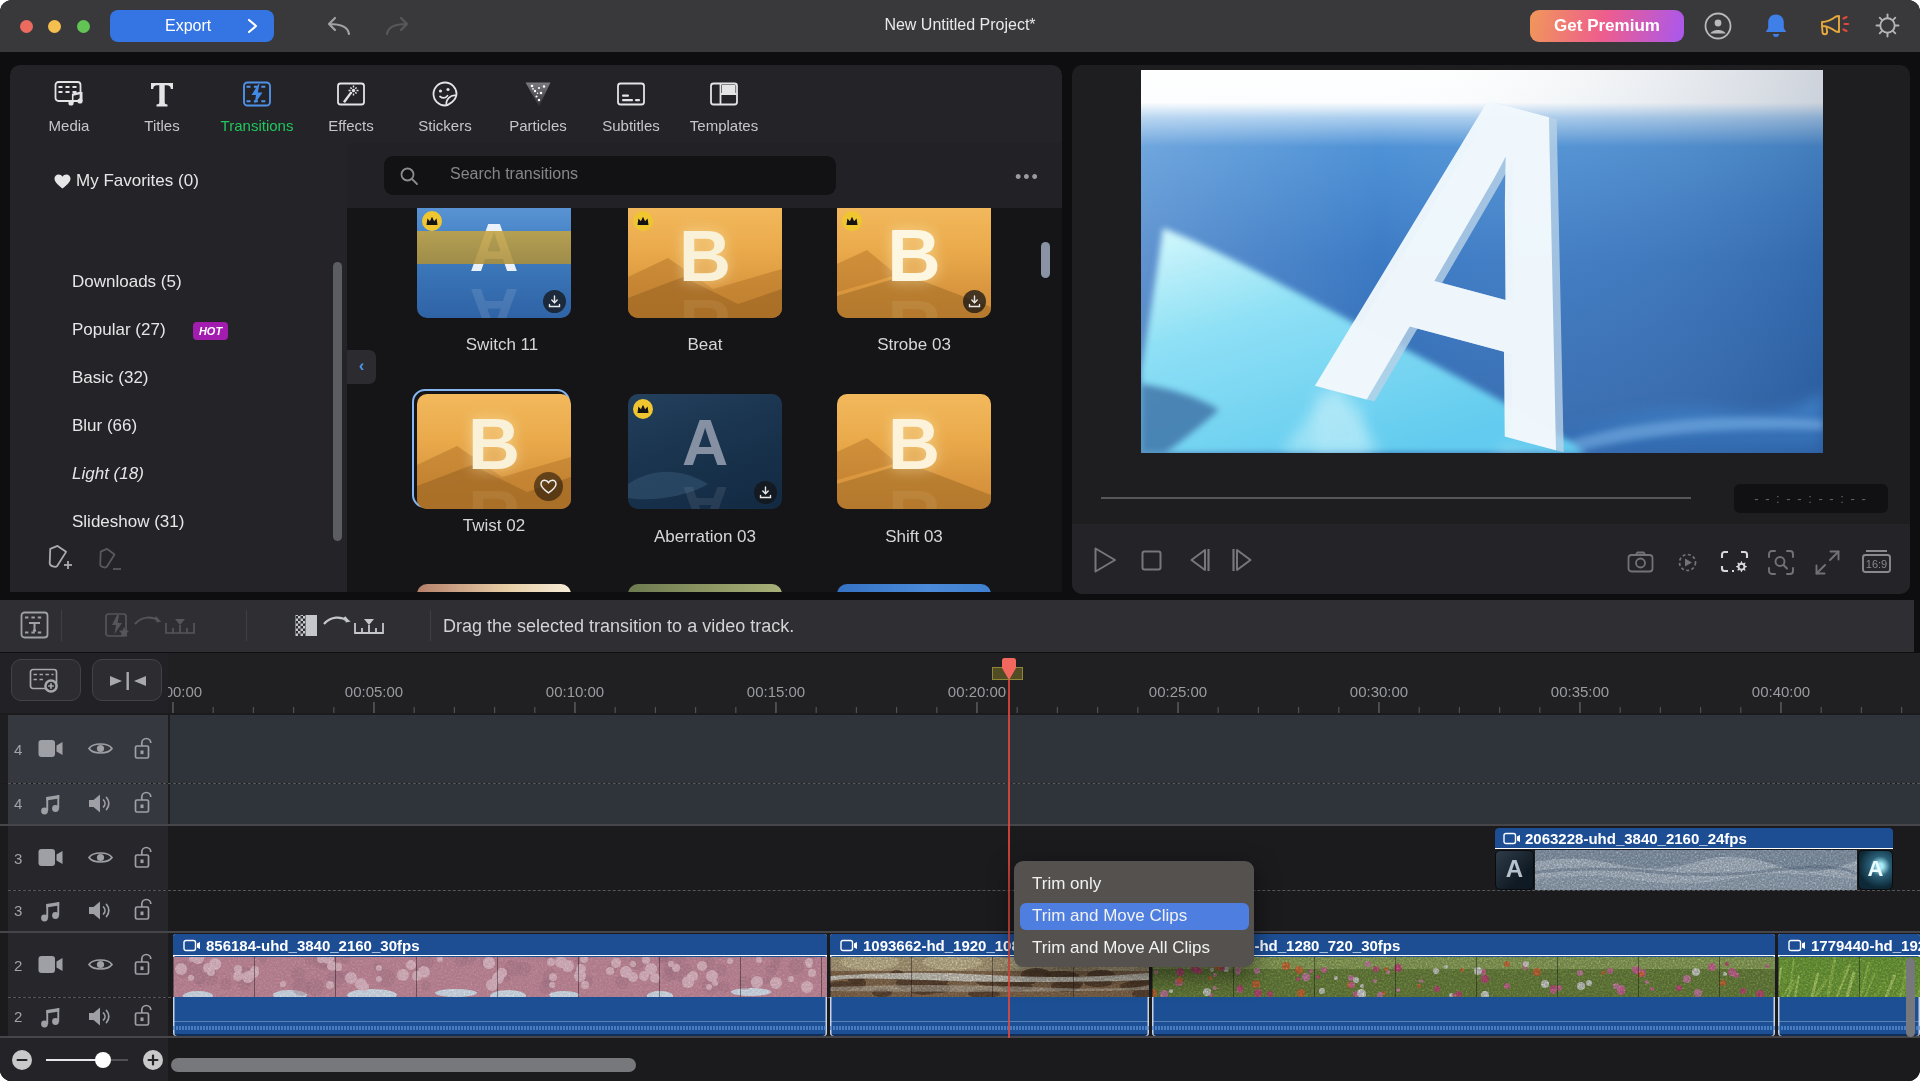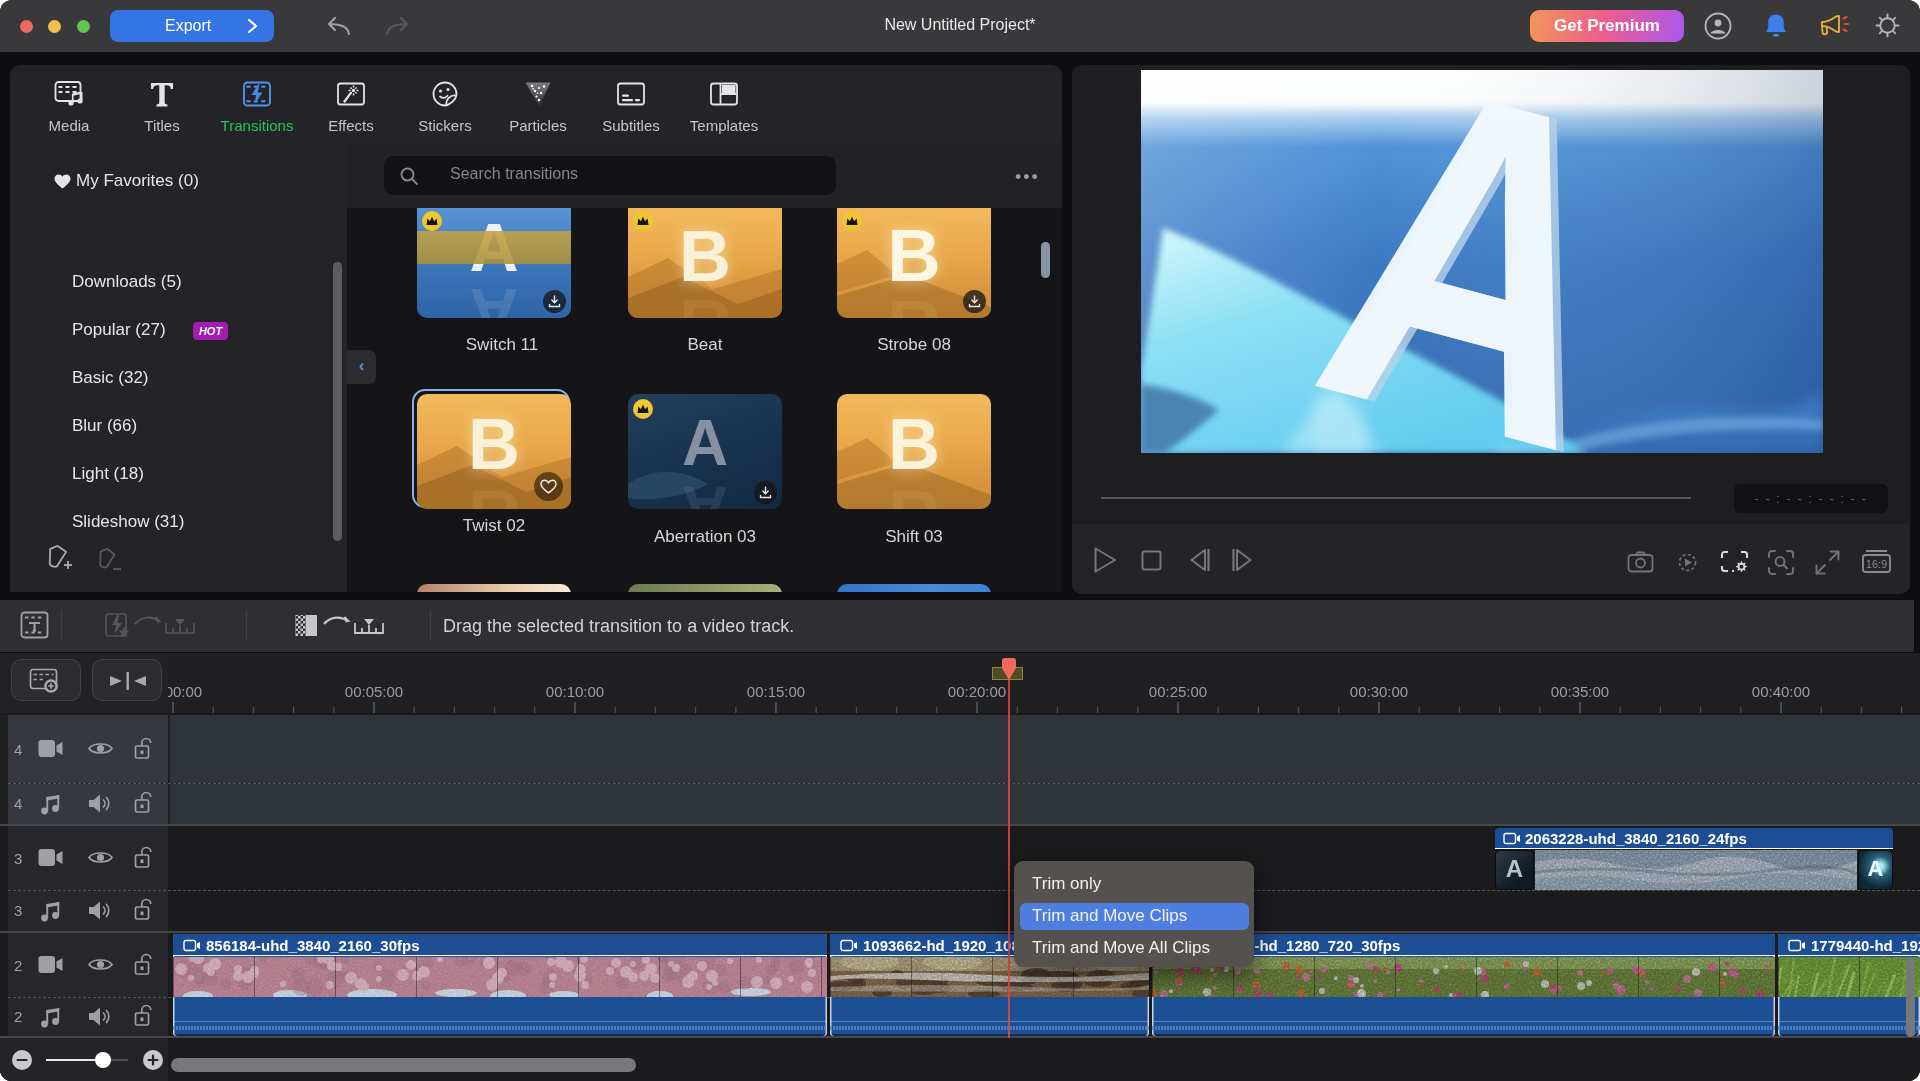--- a/index.html
+++ b/index.html
@@ -293,21 +293,21 @@
   <div id="sidebar">
     <svg class="abs" style="left:44px;top:31px;" width="17" height="15" viewBox="0 0 17 15">
           <path d="M8.5 14.5 C3 10.5 0.5 7.5 0.5 4.6 C0.5 2.3 2.3 0.5 4.6 0.5 C6.2 0.5 7.7 1.4 8.5 2.8 C9.3 1.4 10.8 0.5 12.4 0.5 C14.7 0.5 16.5 2.3 16.5 4.6 C16.5 7.5 14 10.5 8.5 14.5 Z" fill="#e6e6e8"></path>
         </svg>
     <div class="sbitem" style="top:28px; left:66px;">My Favorites (0)</div>
     <div class="sbitem" style="top:129px;">Downloads (5)</div>
     <div class="sbitem" style="top:177px;">Popular (27)</div>
     <div id="hotbadge">HOT</div>
     <div class="sbitem" style="top:225px;">Basic (32)</div>
     <div class="sbitem" style="top:273px;">Blur (66)</div>
-    <div class="sbitem" style="top:321px;">Light (18)</div>
+    <div class="sbitem" style="top:321px;font-style:italic;">Light (18)</div>
     <div class="sbitem" style="top:369px;">Slideshow (31)</div>
     <div id="sbscroll"></div>
     <svg class="abs" style="left:30px;top:398px;" width="34" height="34" viewBox="0 0 34 34">
           <g stroke="#ababaf" stroke-width="1.8" fill="none" stroke-linejoin="round">
             <path d="M14 5 L24 8 L20 24 C19 26.5 13 26.5 12 24 L8 10 Z" transform="rotate(18 16 16)"></path>
           </g>
           <g stroke="#ababaf" stroke-width="1.8">
             <path d="M24 24 h8"></path>
             <path d="M28 20 v8"></path>
           </g>
@@ -387,21 +387,21 @@
             <div class="dl">
               <svg width="13" height="13" viewBox="0 0 13 13">
                 <g stroke="#e8e8ea" stroke-width="1.4" fill="none" stroke-linecap="round">
                   <path d="M6.5 1 v6.5"></path>
                   <path d="M3.8 5 L6.5 7.8 L9.2 5"></path>
                   <path d="M1.5 9.5 v2 h10 v-2"></path>
                 </g>
               </svg>
             </div>
           </div>
-<div class="tlabel" style="left:490px;top:127px;">Strobe 08</div>
+<div class="tlabel" style="left:490px;top:127px;">Strobe 03</div>
           <div class="selbox" style="position:absolute;left:65px;top:181px;width:158px;height:119px;border:2.5px solid #85b6f2;border-radius:13px;"></div>
 <div class="thumb" style="left:70px;top:186px;background:linear-gradient(180deg,#f2b95c 0%,#eaaa4b 40%,#d9963e 75%,#cf8d38 100%);">
             <svg style="position:absolute;left:0;top:0;" width="154" height="115" viewBox="0 0 154 115">
               <g fill="#b5762a" opacity="0.55">
                 <path d="M0 71 L40 52 L85 83 L154 63 L154 115 L0 115 Z"></path>
               </g>
               <g fill="#8f5c20" opacity="0.45">
                 <path d="M0 92 L55 71 L110 98 L154 83 L154 115 L0 115 Z"></path>
               </g>
             </svg>

